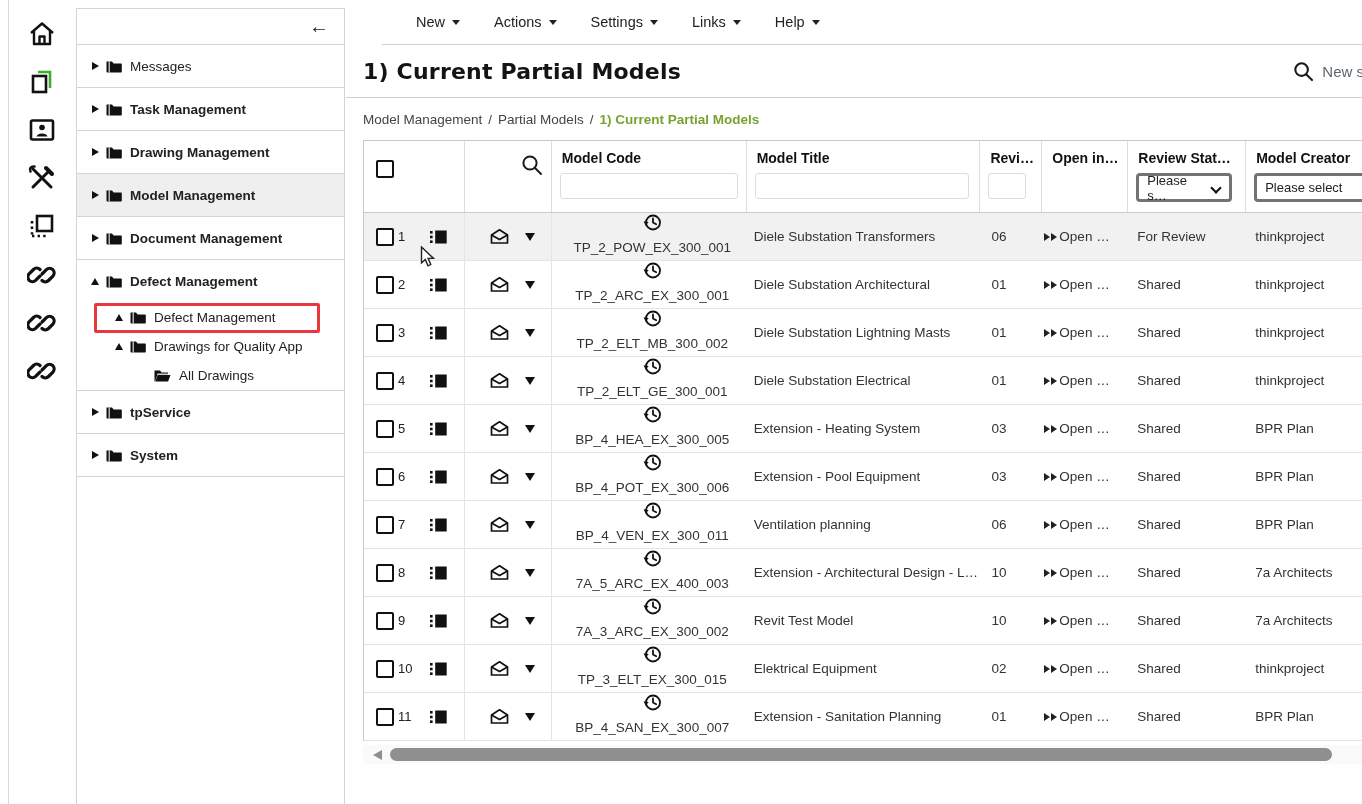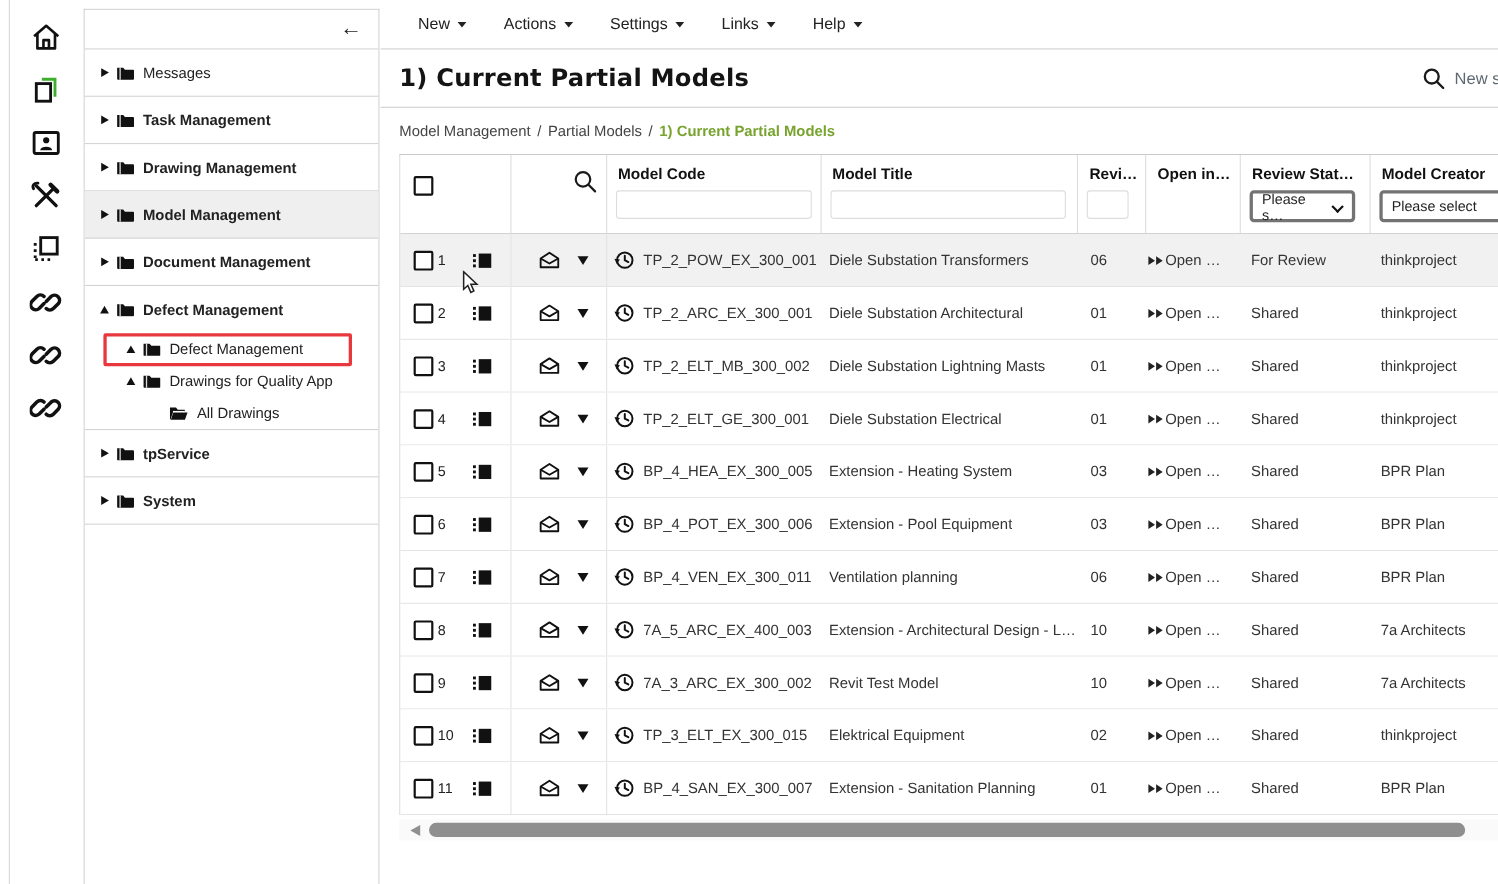--- a/index.html
+++ b/index.html
@@ -28,21 +28,21 @@
         border:3px solid #e8373d;border-radius:2px;pointer-events:none;}
   .marker{width:12px;display:inline-flex;justify-content:center;margin-right:5px;}
   .marker.collapsed i{width:0;height:0;border-top:4.5px solid transparent;border-bottom:4.5px solid transparent;border-left:7px solid #111;}
   .marker.expanded i{width:0;height:0;border-left:4.5px solid transparent;border-right:4.5px solid transparent;border-bottom:7px solid #111;}
   .f-ic{display:inline-flex;margin-right:8px;}
   .t-label{white-space:nowrap;}
 
   
   .main{position:absolute;left:346px;top:0;right:0;height:804px;background:#fff;}
   .menubar{height:44px;border-bottom:1px solid #cfcfcf;display:flex;align-items:center;
-           padding-left:34px;gap:34px;font-size:14.5px;color:#222;}
+           padding-left:34px;gap:34px;font-size:14.5px;color:#222;margin-left:36px;}
   .menu-item{display:flex;align-items:center;cursor:pointer;}
   .caret-sm{width:0;height:0;border-left:4px solid transparent;border-right:4px solid transparent;
             border-top:5px solid #222;margin-left:7px;}
   .titlebar{height:52px;border-bottom:1px solid #cfcfcf;display:flex;align-items:center;padding-left:17px;}
   .page-title{font-family:"DejaVu Sans","Liberation Sans",sans-serif;font-size:22px;font-weight:bold;color:#141414;letter-spacing:.2px;}
   .newsearch{position:absolute;right:-2px;top:45px;height:52px;display:flex;align-items:center;gap:8px;
              font-size:15px;color:#5d6770;cursor:pointer;white-space:nowrap;}
   .crumbs{height:43px;display:flex;align-items:center;padding-left:17px;font-size:13.5px;color:#444;gap:6px;}
   .crumbs .cur{color:#77a32e;font-weight:bold;}
 
@@ -68,21 +68,21 @@
   .tr{display:flex;height:47px;border-bottom:1px solid #e4e4e4;background:#fff;}
   .tr.hl{background:#f1f1f1;}
   .td{box-sizing:border-box;display:flex;align-items:center;font-size:13.5px;color:#333;overflow:hidden;}
   .td.c1,.td.c2{border-right:1px solid #e4e4e4;}
   .td.c1{padding-left:12px;}
   .rownum{margin-left:4px;font-size:13px;color:#222;min-width:16px;}
   .details-ic{margin-left:16px;display:inline-flex;cursor:pointer;}
   .td.c2{padding-left:24px;gap:15px;}
   .caret-solid{width:0;height:0;border-left:5.5px solid transparent;border-right:5.5px solid transparent;
                border-top:8px solid #111;cursor:pointer;}
-  .td.c3{padding-left:6px;gap:8px;}
+  .td.c3{padding-left:6px;gap:8px;flex-direction:column;}
   .td.c4{padding-left:7px;}
   .td.c4 span{white-space:nowrap;overflow:hidden;text-overflow:ellipsis;}
   .td.c5{padding-left:11px;}
   .td.c6{padding-left:2px;gap:2px;cursor:pointer;}
   .pp{display:inline-flex;gap:1px;}
   .pp i{width:0;height:0;border-top:4.5px solid transparent;border-bottom:4.5px solid transparent;border-left:6px solid #222;}
   .td.c7{padding-left:9px;}
   .td.c8{padding-left:9px;}
 
   

